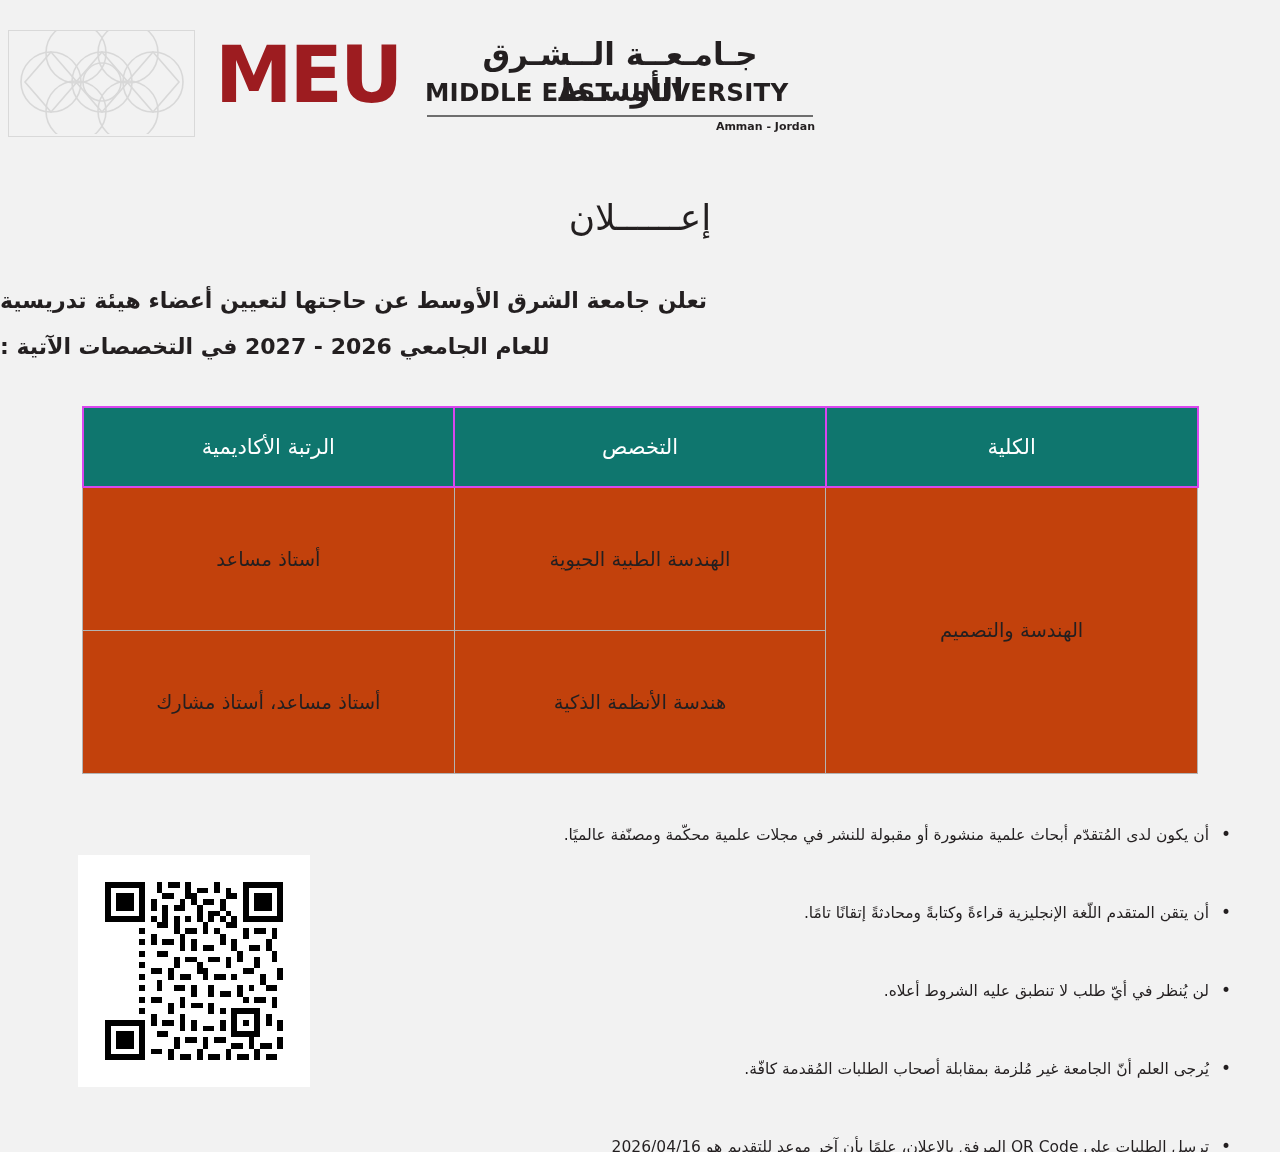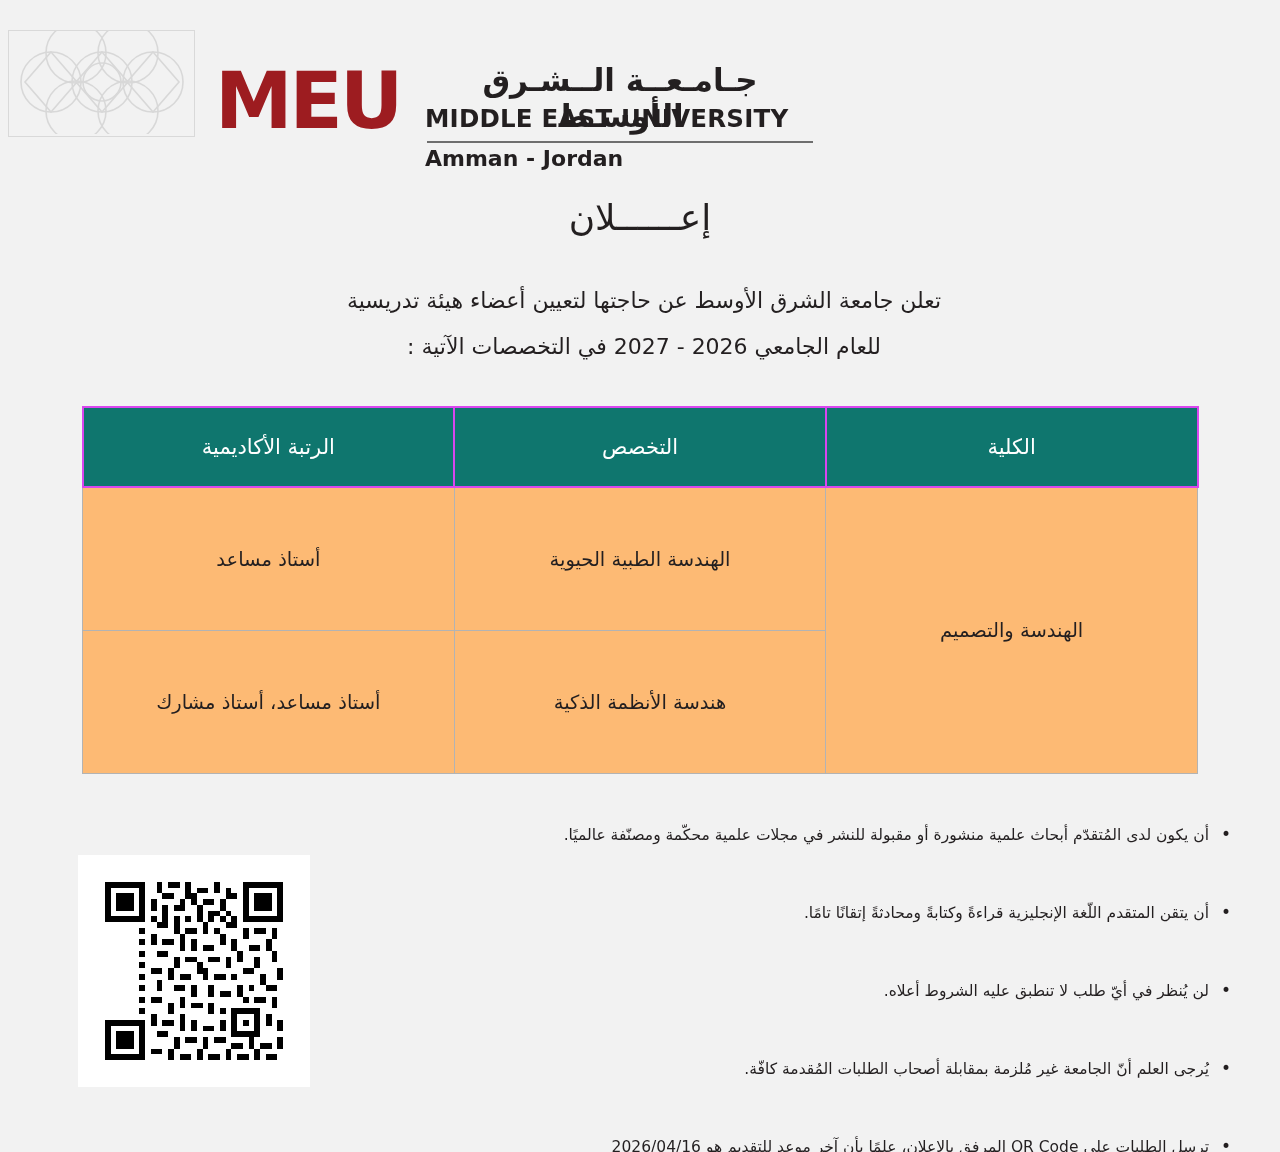--- a/index.html
+++ b/index.html
@@ -28,21 +28,21 @@
     width: 185px;
     height: 105px;
     border: 1px solid #d9d9d9;
     background: #f2f2f2;
     overflow: hidden;
   }
   .ornament svg { display: block; }
 
   .logo-block {
     position: absolute;
-    top: 36px;
+    top: 10px;
     left: 215px;
     width: 600px;
     height: 135px;
   }
   .meu-mark {
     position: absolute;
     top: 26px;
     left: 0;
     font-family: "DejaVu Sans", sans-serif;
     font-size: 78px;
@@ -79,22 +79,22 @@
     left: 212px;
     width: 386px;
     height: 2px;
     background: #6e6e6e;
   }
   .meu-city {
     position: absolute;
     top: 110px;
     left: 210px;
     width: 390px;
-    text-align: left;
-    font-size: 22px;
+    text-align: right;
+    font-size: 11px;
     font-weight: bold;
     color: #231f20;
     direction: ltr;
   }
 
   .anniversary {
     position: absolute;
     top: 38px;
     right: 60px;
     width: 135px;
@@ -141,27 +141,26 @@
   
   .announce-title {
     text-align: center;
     font-size: 36px;
     font-weight: normal;
     color: #231f20;
     margin-top: 22px;
     letter-spacing: 2px;
   }
   .intro {
-    text-align: center;
+    text-align: left;
     font-size: 22px;
-    font-weight: normal;
+    font-weight: bold;
     color: #231f20;
     line-height: 46px;
     margin-top: 40px;
-    margin-left: 8px;
   }
 
   
   .table-wrap {
     margin: 36px auto 0 auto;
     width: 1117px;
   }
   table.positions {
     width: 100%;
     border-collapse: collapse;
@@ -169,21 +168,21 @@
   }
   table.positions th {
     background: #0f766e;
     color: #ffffff;
     font-size: 21px;
     font-weight: normal;
     height: 76px;
     border: 2px solid #d946ef;
   }
   table.positions td {
-    background: #fdba74;
+    background: #c2410c;
     border: 1px solid #b3b3b3;
     font-size: 19.5px;
     color: #231f20;
     text-align: center;
     height: 140px;
     vertical-align: middle;
   }
   td.faculty-cell {
     font-size: 20px;
   }

